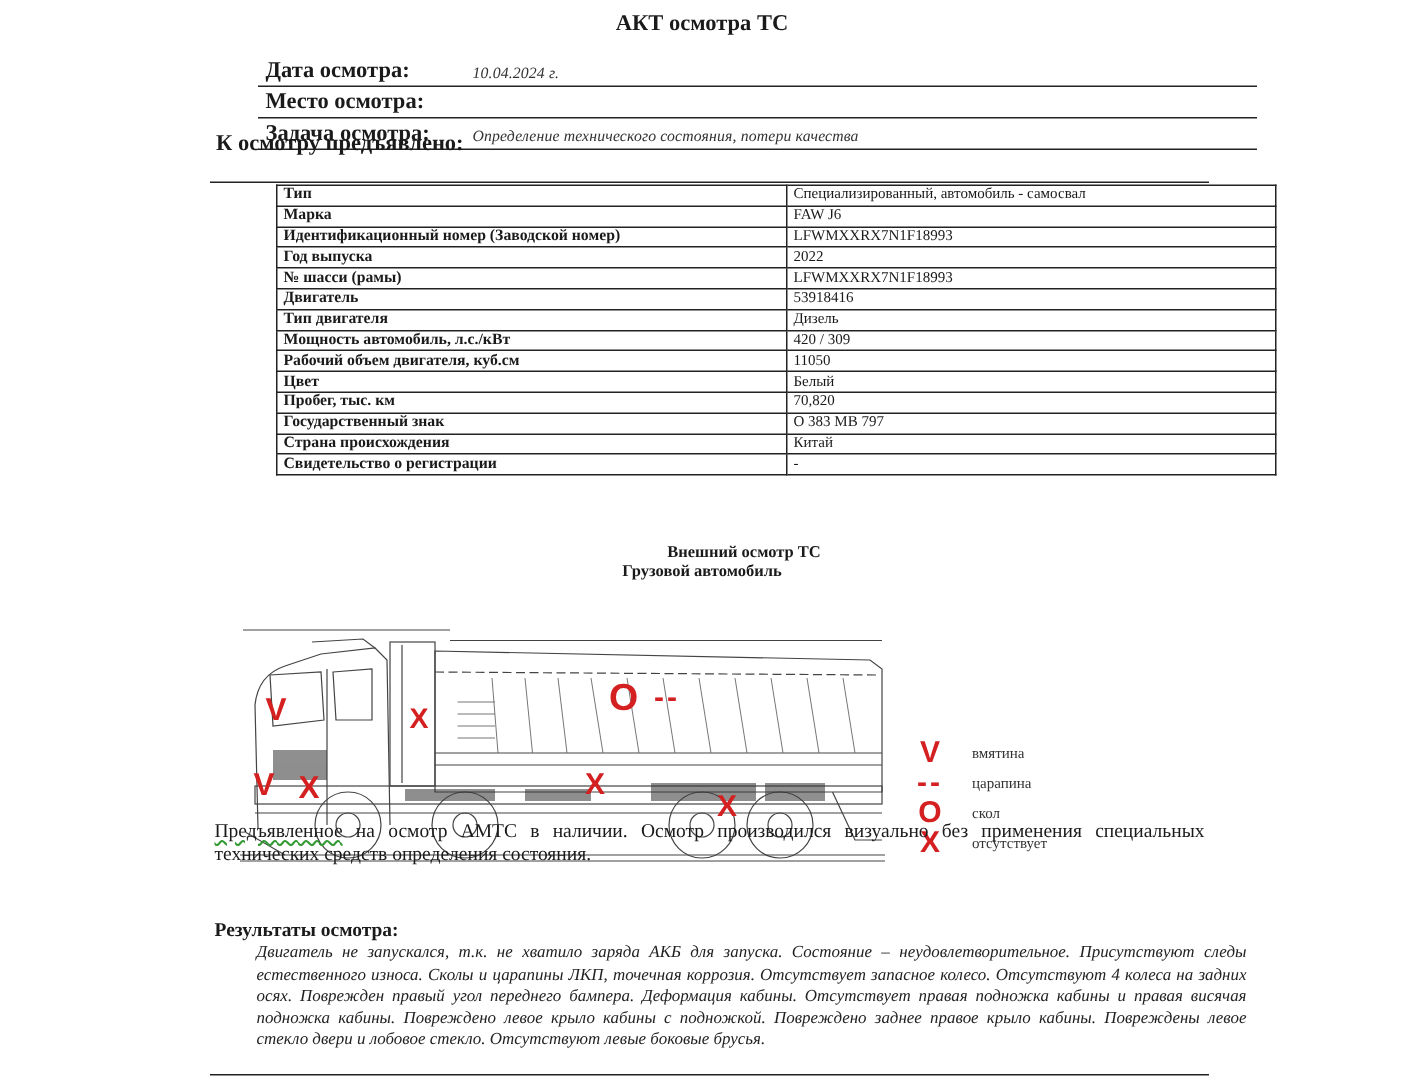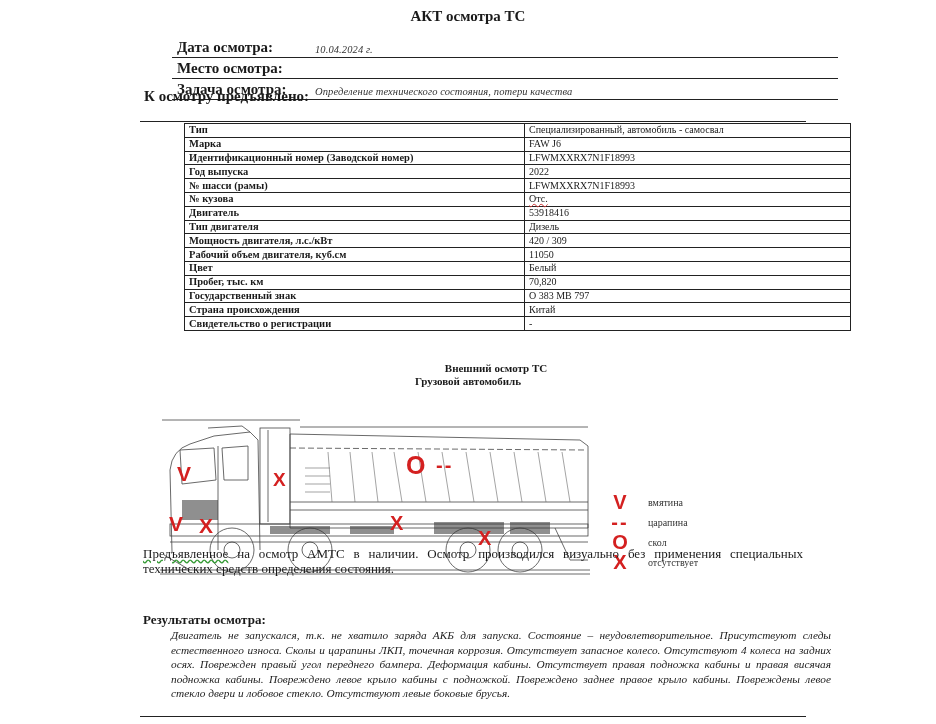--- a/index.html
+++ b/index.html
@@ -64,33 +64,29 @@
       </tr>
     <tr>
         <td class="k">Год выпуска</td>
         <td class="v">2022</td>
       </tr>
     <tr>
         <td class="k">№ шасси (рамы)</td>
         <td class="v">LFWMXXRX7N1F18993</td>
       </tr>
     <tr>
-        <td class="k">№ кузова</td>
-        <td class="v underline-red">Отс.</td>
-      </tr>
-    <tr>
         <td class="k">Двигатель</td>
         <td class="v">53918416</td>
       </tr>
     <tr>
         <td class="k">Тип двигателя</td>
         <td class="v">Дизель</td>
       </tr>
     <tr>
-        <td class="k">Мощность двигателя, л.с./кВт</td>
+        <td class="k">Мощность автомобиль, л.с./кВт</td>
         <td class="v">420 / 309</td>
       </tr>
     <tr>
         <td class="k">Рабочий объем двигателя, куб.см</td>
         <td class="v">11050</td>
       </tr>
     <tr>
         <td class="k">Цвет</td>
         <td class="v">Белый</td>
       </tr>

